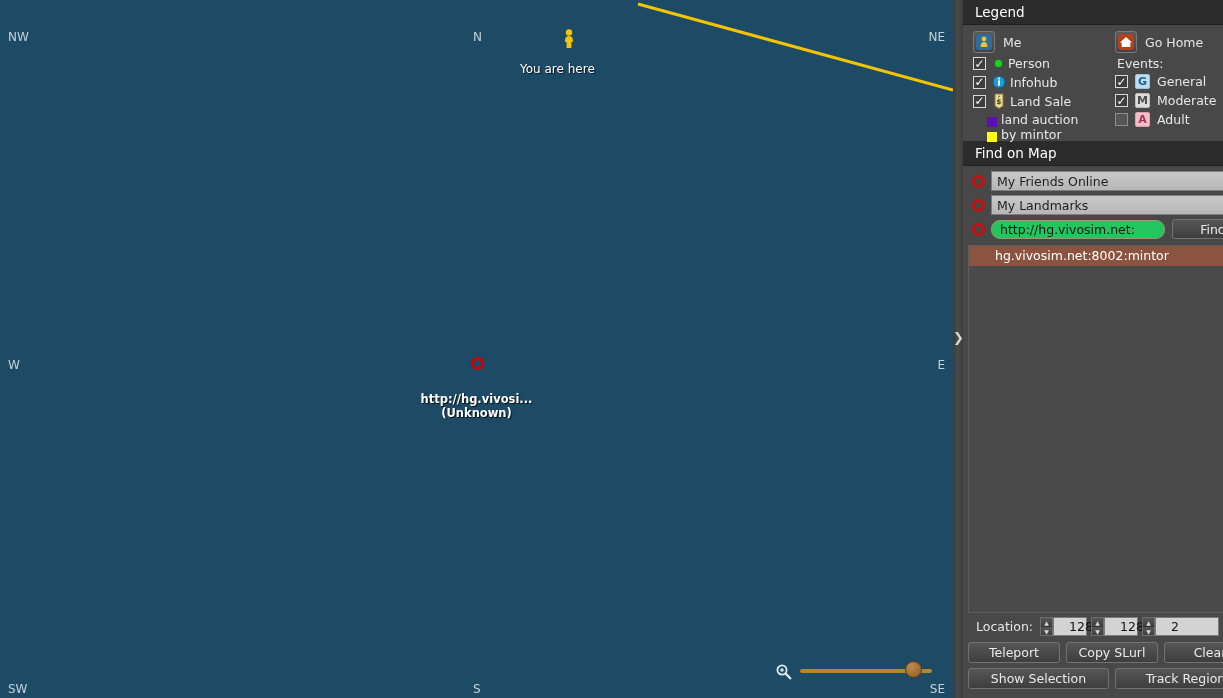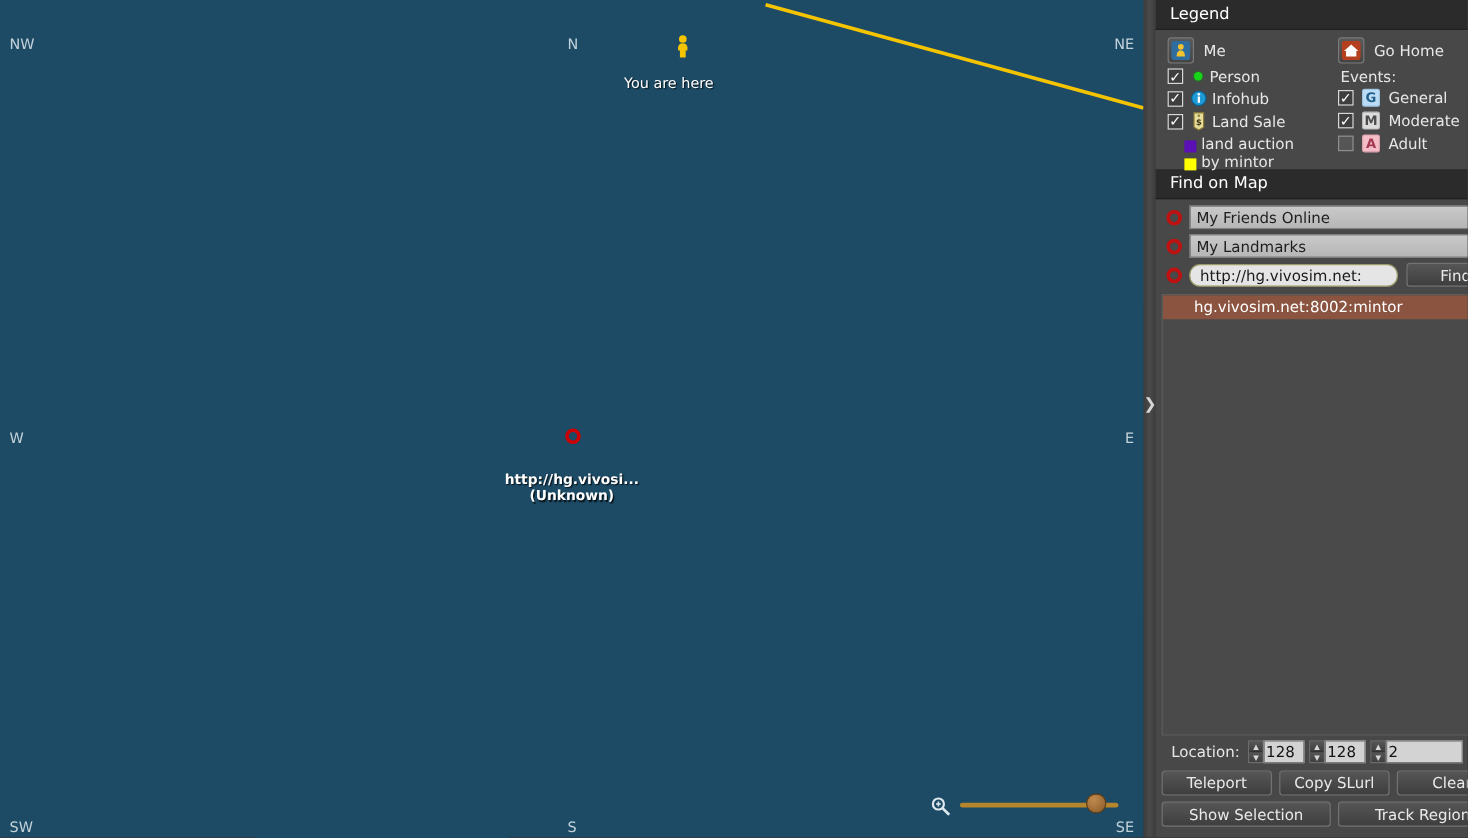--- a/index.html
+++ b/index.html
@@ -218,21 +218,21 @@
   .combo-text {
     flex: 1;
     background: linear-gradient(to bottom,#c9c9c9,#b6b6b6);
     border: 1px solid #7e7e7e; border-right: none;
     color: #1e1e1e; font-size: 12.5px;
     padding: 1px 0 0 5px; box-sizing: border-box;
     display: flex; align-items: center;
   }
   #search-input {
     flex: 1; height: 19px;
-    background: #e5e5e5;
+    background: #22c55e;
     border: 1px solid #9a9a6a; border-radius: 9px;
     color: #1a1a1a; font-size: 12.5px;
     font-family: "DejaVu Sans", "Liberation Sans", sans-serif;
     padding: 0 8px; box-sizing: border-box;
     outline: none;
   }
   #find-button {
     width: 82px; height: 20px; margin-left: 7px;
     background: linear-gradient(to bottom,#565656,#3e3e3e);
     border: 1px solid #727272; border-radius: 3px;
@@ -268,21 +268,21 @@
     flex: 1;
     background: linear-gradient(to bottom,#565656,#3f3f3f);
     display: flex; align-items: center; justify-content: center;
     font-size: 6px; color: #d8d8d8; cursor: pointer;
   }
   .spin-up { border-bottom: 1px solid #2f2f2f; }
   .spin-val {
     width: 34px;
     background: #d3d3d3; border: 1px solid #7b7b7b;
     color: #141414; font-size: 12.5px;
-    padding-left: 1px; box-sizing: border-box;
+    padding-left: 15px; box-sizing: border-box;
     display: flex; align-items: center;
   }
   .spin-val.wide { width: 64px; }
   .btn-row { display: flex; gap: 6px; margin-bottom: 5px; }
   .panel-btn {
     flex: 1; height: 21px;
     background: linear-gradient(to bottom,#565656,#3e3e3e);
     border: 1px solid #727272; border-radius: 3px;
     color: #eaeaea; font-size: 12.5px;
     font-family: "DejaVu Sans", "Liberation Sans", sans-serif;

